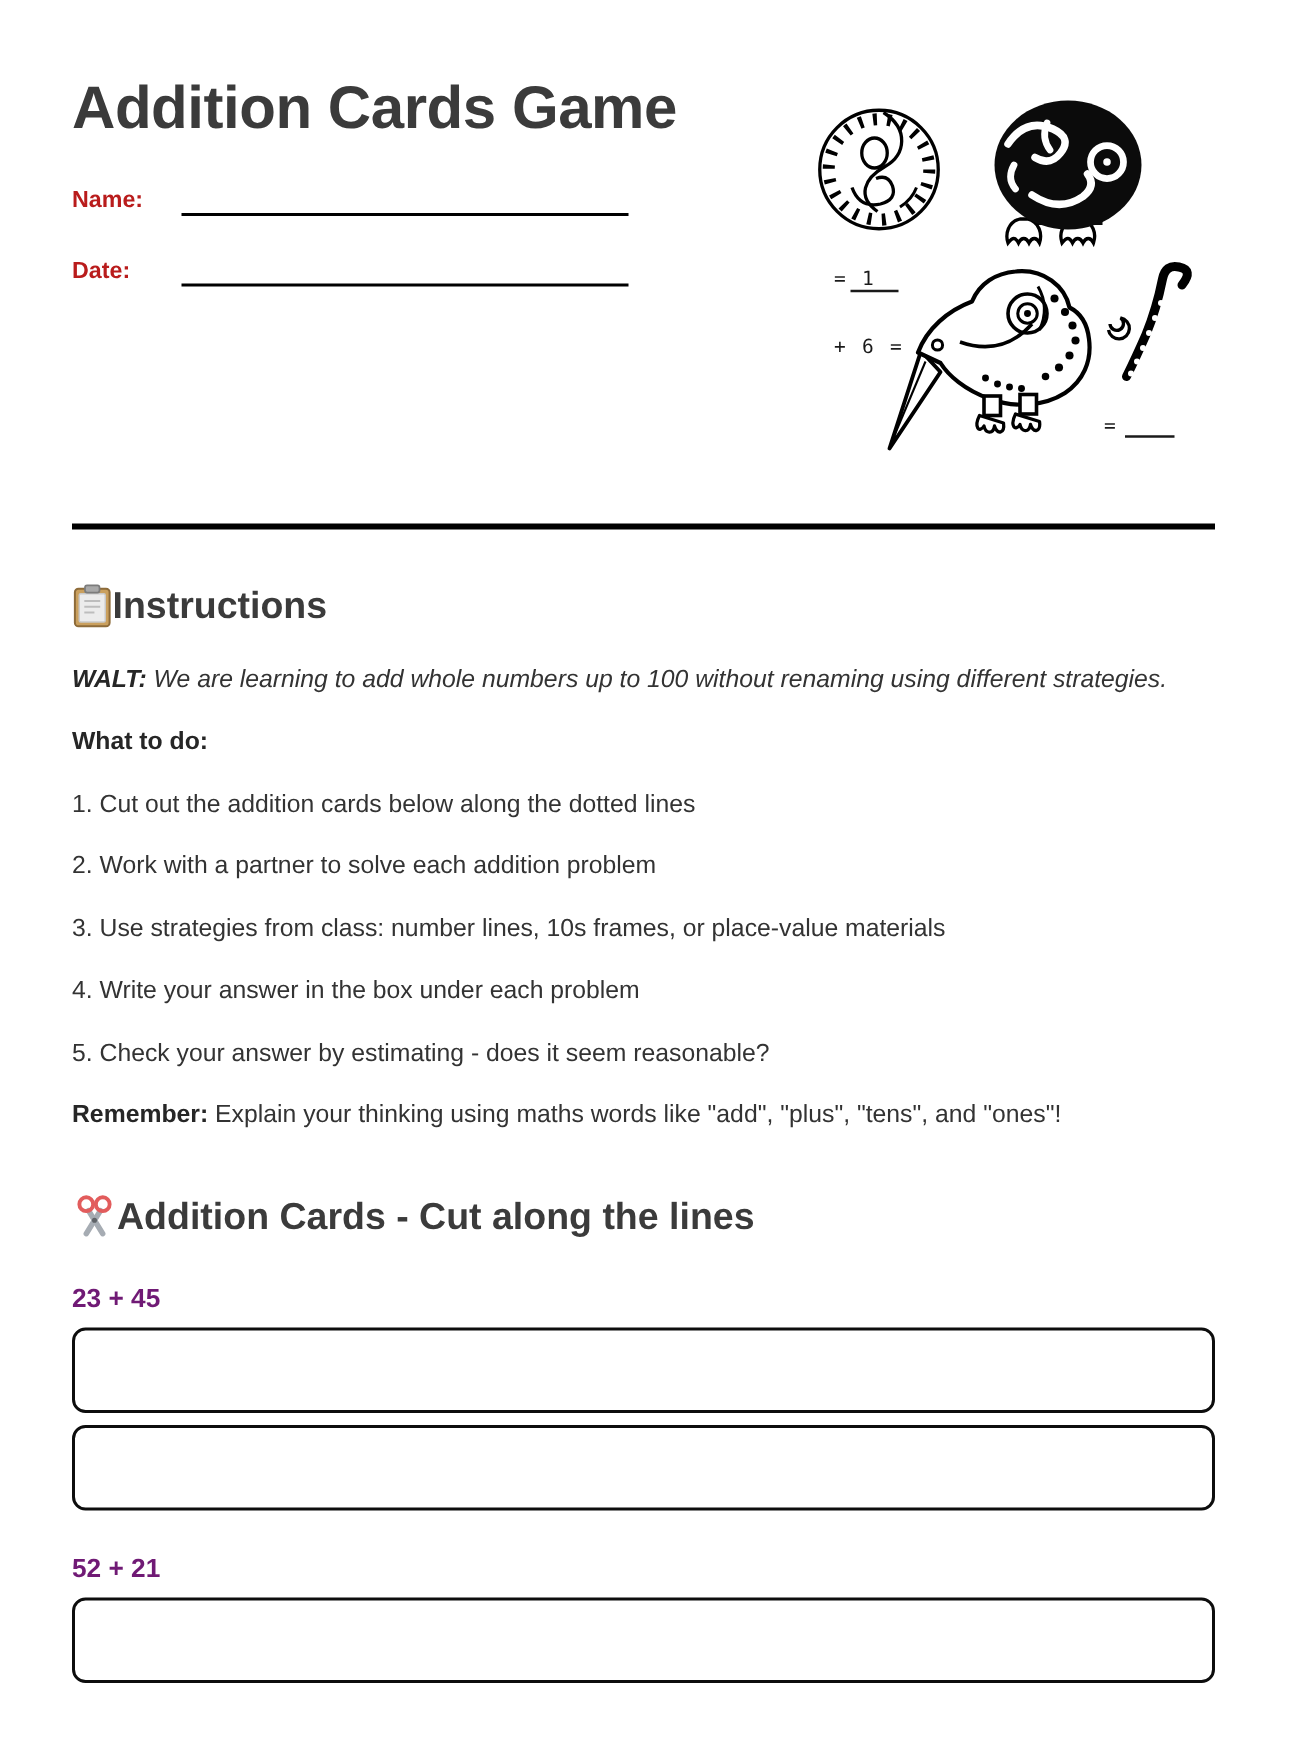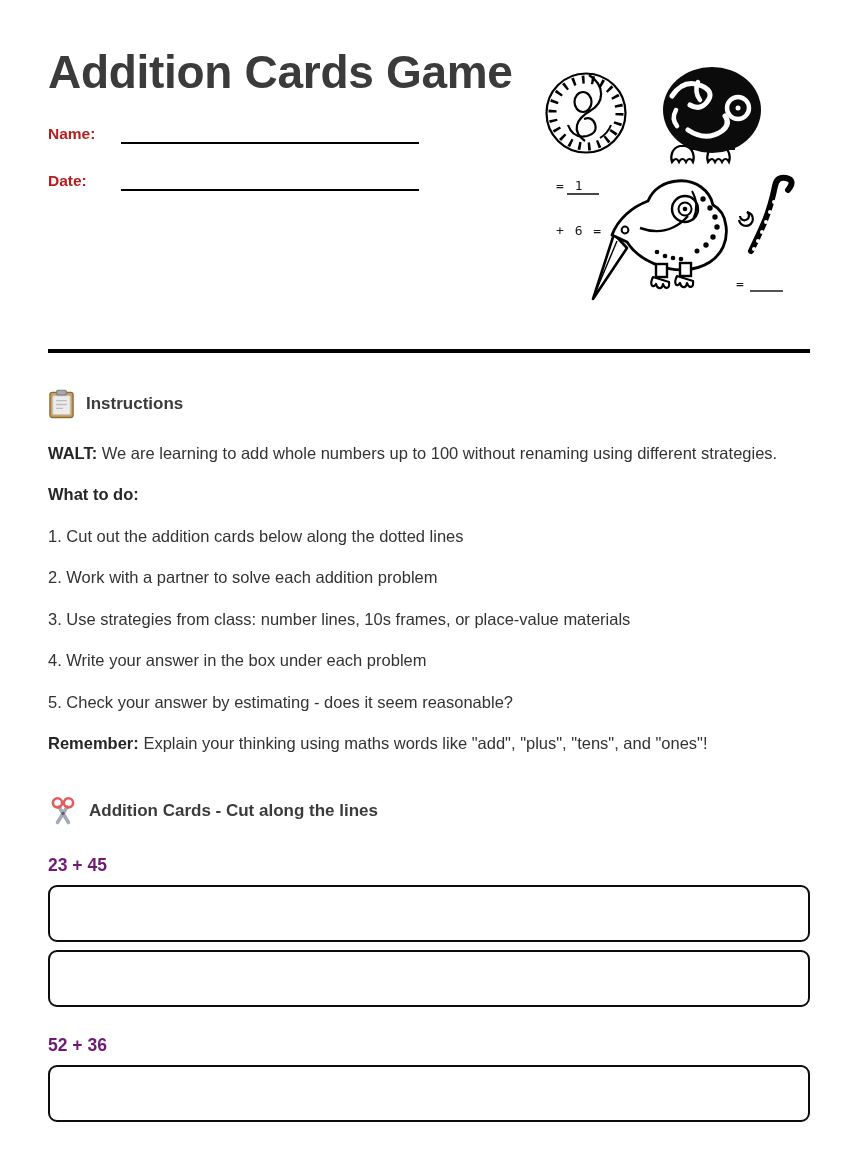--- a/index.html
+++ b/index.html
@@ -3,44 +3,44 @@
 <meta charset="utf-8">
 <style>
   html,body{margin:0;padding:0;}
   body{
     width:860px;height:1161px;background:#ffffff;overflow:hidden;position:relative;
     font-family:"Liberation Sans", sans-serif;color:#333333;
   }
   .page{position:relative;width:100%;height:100%;box-sizing:border-box;padding:0 50px 0 48px;}
 
   h1.title{
-    margin:0;padding-top:50px;font-size:46px;line-height:44px;font-weight:700;
+    margin:0;padding-top:50px;font-size:40px;line-height:44px;font-weight:700;
     color:#3b3b3b;letter-spacing:-0.3px;
   }
 
   .field-row{display:flex;align-items:flex-end;height:22px;}
   .field-row.name{margin-top:28px;}
   .field-row.date{margin-top:25px;}
   .field-label{font-weight:700;font-size:15.5px;color:#b91c1c;width:73px;line-height:20px;}
   .field-line{width:298px;height:18px;border-bottom:2px solid #000;}
 
   .artwork{position:absolute;left:540px;top:58px;width:272px;height:248px;}
 
   .separator{height:3.5px;background:#000;margin-top:158px;}
 
   h2.section-heading{
-    display:flex;align-items:center;gap:11px;margin:0;
-    font-size:17px;font-weight:700;color:#3b3b3b;line-height:30px;
+    display:flex;align-items:center;margin:0;
+    font-size:25px;font-weight:700;color:#3b3b3b;line-height:30px;
   }
   h2.instructions-heading{margin-top:36px;}
   h2.cards-heading{margin-top:42px;}
   .h2-icon{flex:0 0 auto;display:block;}
 
   .body-text p{margin:19.5px 0 0;font-size:16.5px;line-height:22px;color:#333;}
-  .body-text p:first-child{margin-top:23px;}
+  .body-text p:first-child{margin-top:23px;font-style:italic;}
   .body-text strong{font-weight:700;color:#262626;}
 
   .problem-label{font-size:17.5px;font-weight:700;color:#701a75;line-height:24px;margin:26px 0 0;}
   .problem-label.first{margin-top:27px;}
   .answer-box{
     margin-top:8px;height:53px;background:#fff;
     border:2.5px solid #0d0d0d;border-radius:9px;
   }
 
   .art-text{font-family:"DejaVu Sans Mono", monospace;}
@@ -176,17 +176,17 @@
     </svg>
     <span>Addition Cards - Cut along the lines</span>
   </h2>
 
   <div>
     <div class="problem-label first">23 + 45</div>
     <div class="answer-box"></div>
 
     <div class="answer-box"></div>
 
-    <div class="problem-label">52 + 36</div>
+    <div class="problem-label">52 + 21</div>
     <div class="answer-box"></div>
   </div>
 
 </div>
 
 </body></html>

